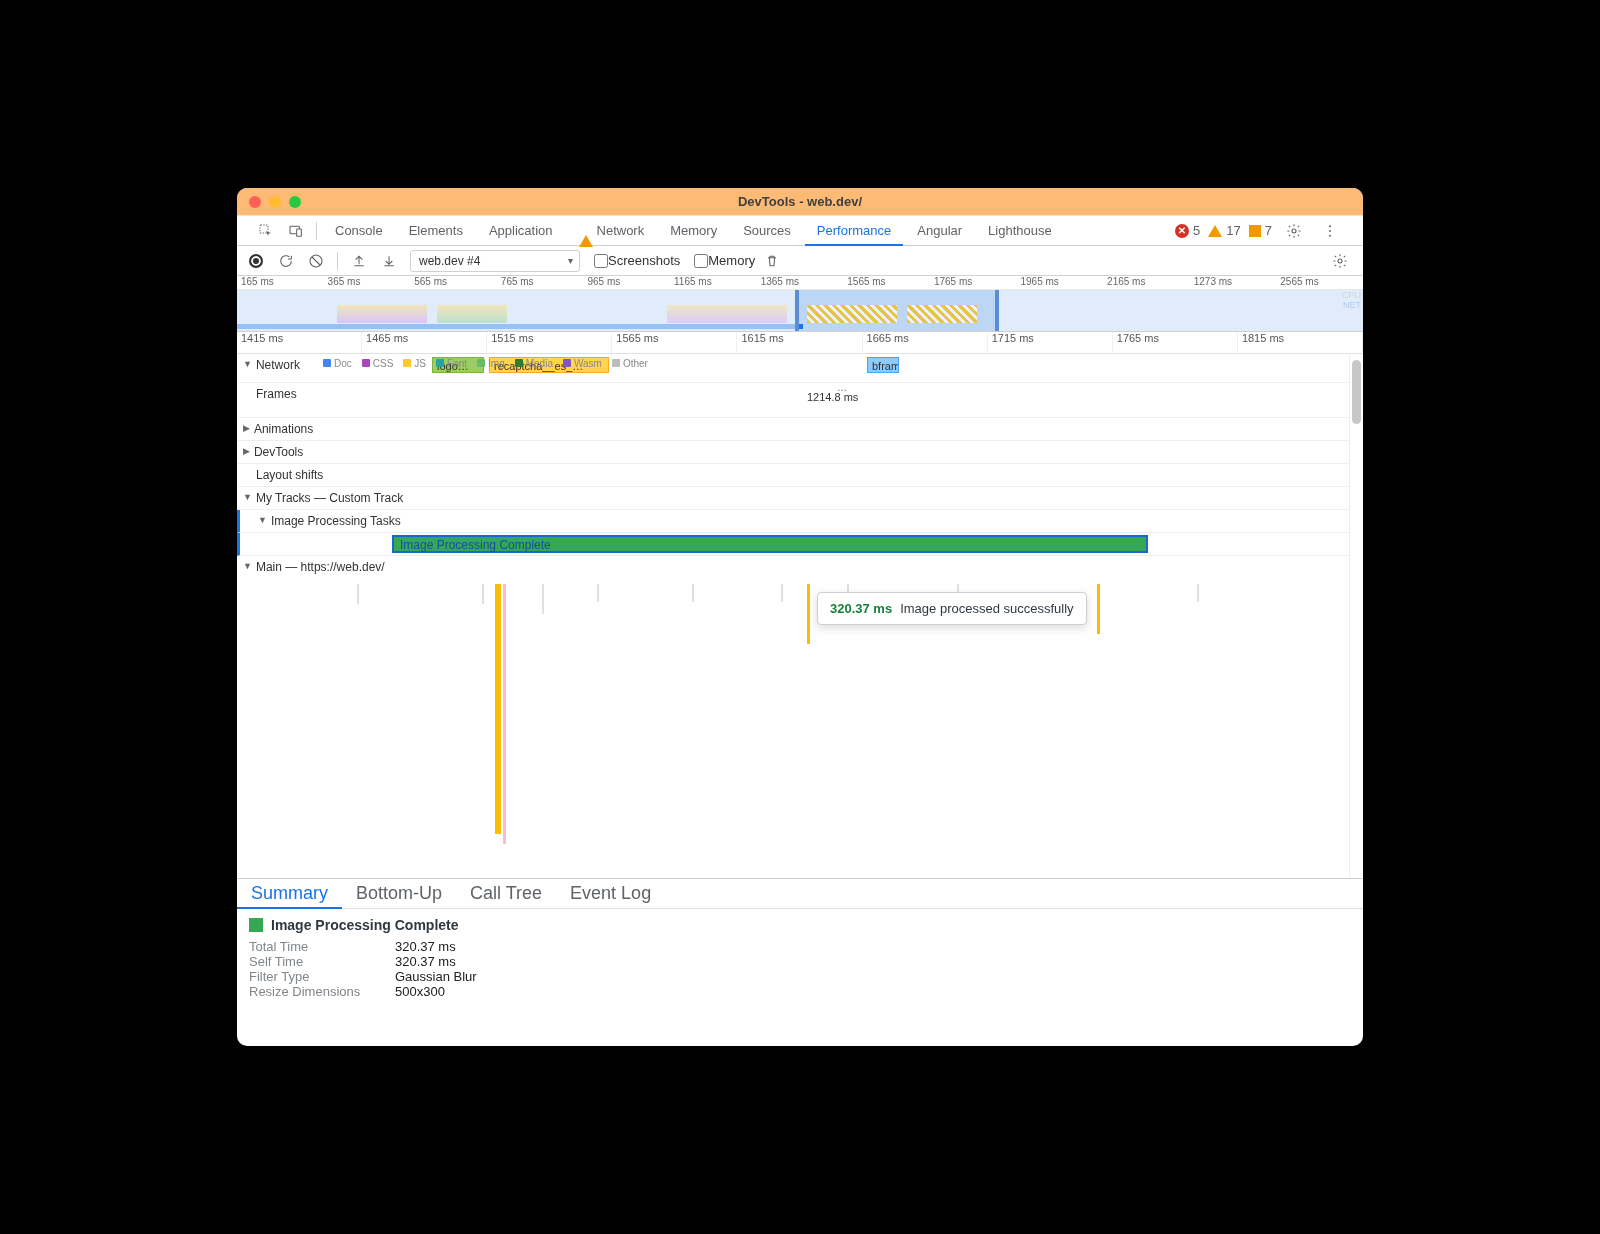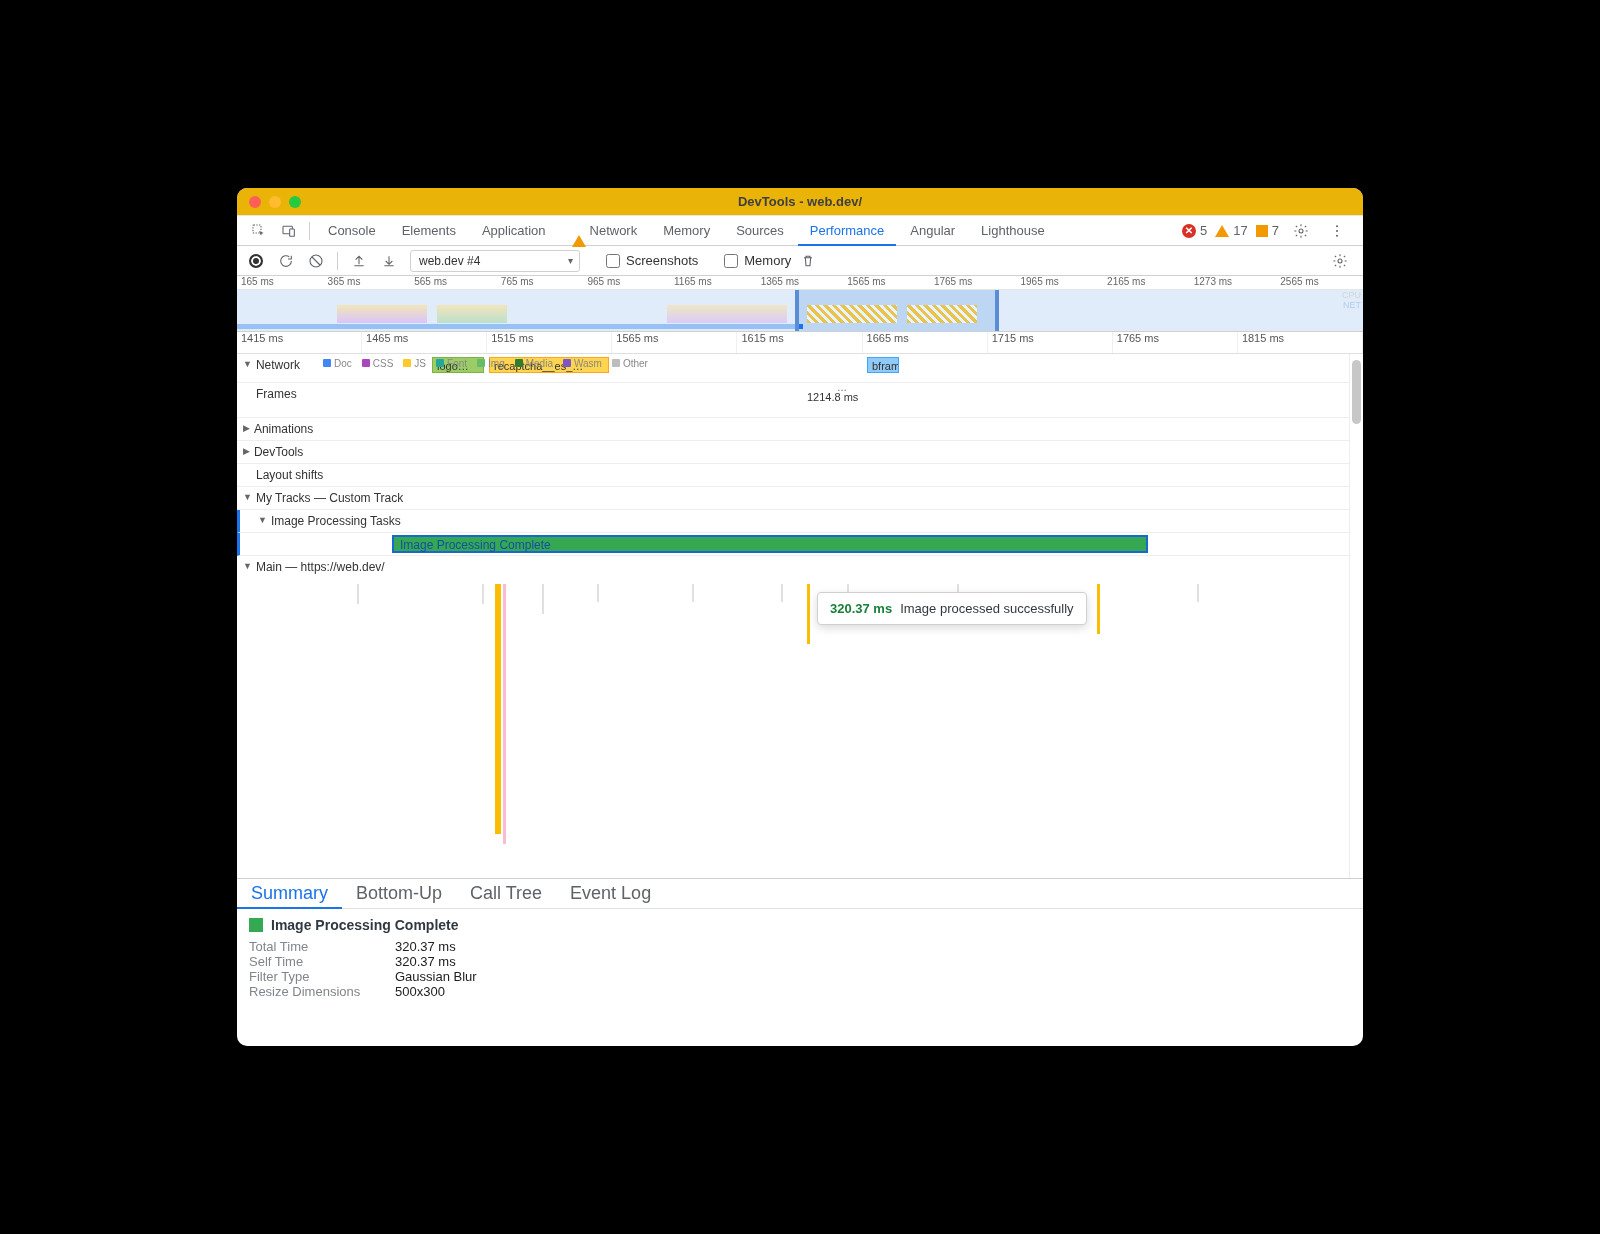--- a/index.html
+++ b/index.html
@@ -14,35 +14,35 @@
   .window {
     width: 1126px; height: 858px;
     background: #fff; border-radius: 10px;
     box-shadow: 0 20px 60px rgba(0,0,0,.55);
     display: flex; flex-direction: column; overflow: hidden;
     position: relative;
   }
 
   
   .titlebar {
-    height: 28px; background: #eab308; border-bottom: 1px solid #e6e6e6;
+    height: 28px; background: #fdba74; border-bottom: 1px solid #e6e6e6;
     display: flex; align-items: center; position: relative;
   }
   .traffic { display: flex; gap: 8px; padding-left: 12px; }
   .tl { width: 12px; height: 12px; border-radius: 50%; }
   .tl.r { background:#ff5f57;} .tl.y{background:#febc2e;} .tl.g{background:#28c840;}
   .titlebar .title {
     position: absolute; left: 0; right: 0; text-align: center;
     font-size: 13px; font-weight: 600; color: #404040;
   }
 
   
   .tabstrip {
     height: 30px; display:flex; align-items:center;
-    border-bottom: 1px solid #d0d0d0; padding: 0 8px; gap: 2px;
+    border-bottom: 1px solid #d0d0d0; padding: 0 15px; gap: 2px;
     font-size: 13px;
   }
   .ts-btn { width: 28px; height: 28px; display:flex; align-items:center; justify-content:center; border-radius:4px;}
   .divider { width:1px; height:18px; background:#d0d0d0; margin: 0 4px;}
   .tab { padding: 0 12px; height:30px; display:flex; align-items:center; color:#5f6368; cursor:default; white-space:nowrap;}
   .tab.active { color:#1a73e8; border-bottom:2px solid #1a73e8; margin-bottom:-1px;}
   .right { margin-left:auto; display:flex; align-items:center; gap:8px; padding-right:4px;}
   .err-badge{ display:flex;align-items:center;gap:4px;color:#5f6368;}
   .circ{width:14px;height:14px;border-radius:50%;display:flex;align-items:center;justify-content:center;color:#fff;font-size:10px;font-weight:700;}
   .circ.red{background:#d93025;} .circ.or{display:inline-block;}
@@ -55,21 +55,21 @@
     border-bottom:1px solid #d0d0d0;
   }
   .tb-btn { width:26px;height:26px;display:flex;align-items:center;justify-content:center;border-radius:4px;}
   .rec { width:14px;height:14px;border-radius:50%;border:2px solid #333; background:#333; box-shadow: inset 0 0 0 2px #fff;}
   .dropdown {
     height:22px; border:1px solid #d0d0d0; border-radius:3px;
     display:flex; align-items:center; padding:0 20px 0 8px; position:relative;
     min-width: 170px; font-size:12px; color:#333; margin-left:4px;
   }
   .dropdown::after { content:"▾"; position:absolute; right:6px; color:#666; font-size:10px;}
-  .chk { display:flex; align-items:center; gap:6px; margin-left:22px; font-size:13px; color:#333;}
+  .chk { display:flex; align-items:center; gap:0; margin-left:10px; font-size:13px; color:#333;}
   .chk input { width:14px;height:14px;}
   svg.sicon{width:16px;height:16px;stroke:#5f6368;stroke-width:1.6;fill:none;}
 
   
   .overview {
     height: 56px; border-bottom:1px solid #d0d0d0; position:relative;
     background:#bcd6f4; display:flex;
   }
   .overview .ticks{position:absolute;top:0;left:0;right:0;height:14px;background:#fff;border-bottom:1px solid #e6e6e6;display:flex;font-size:10px;color:#666;}
   .overview .ticks span{ flex:1; padding-left:4px;}

